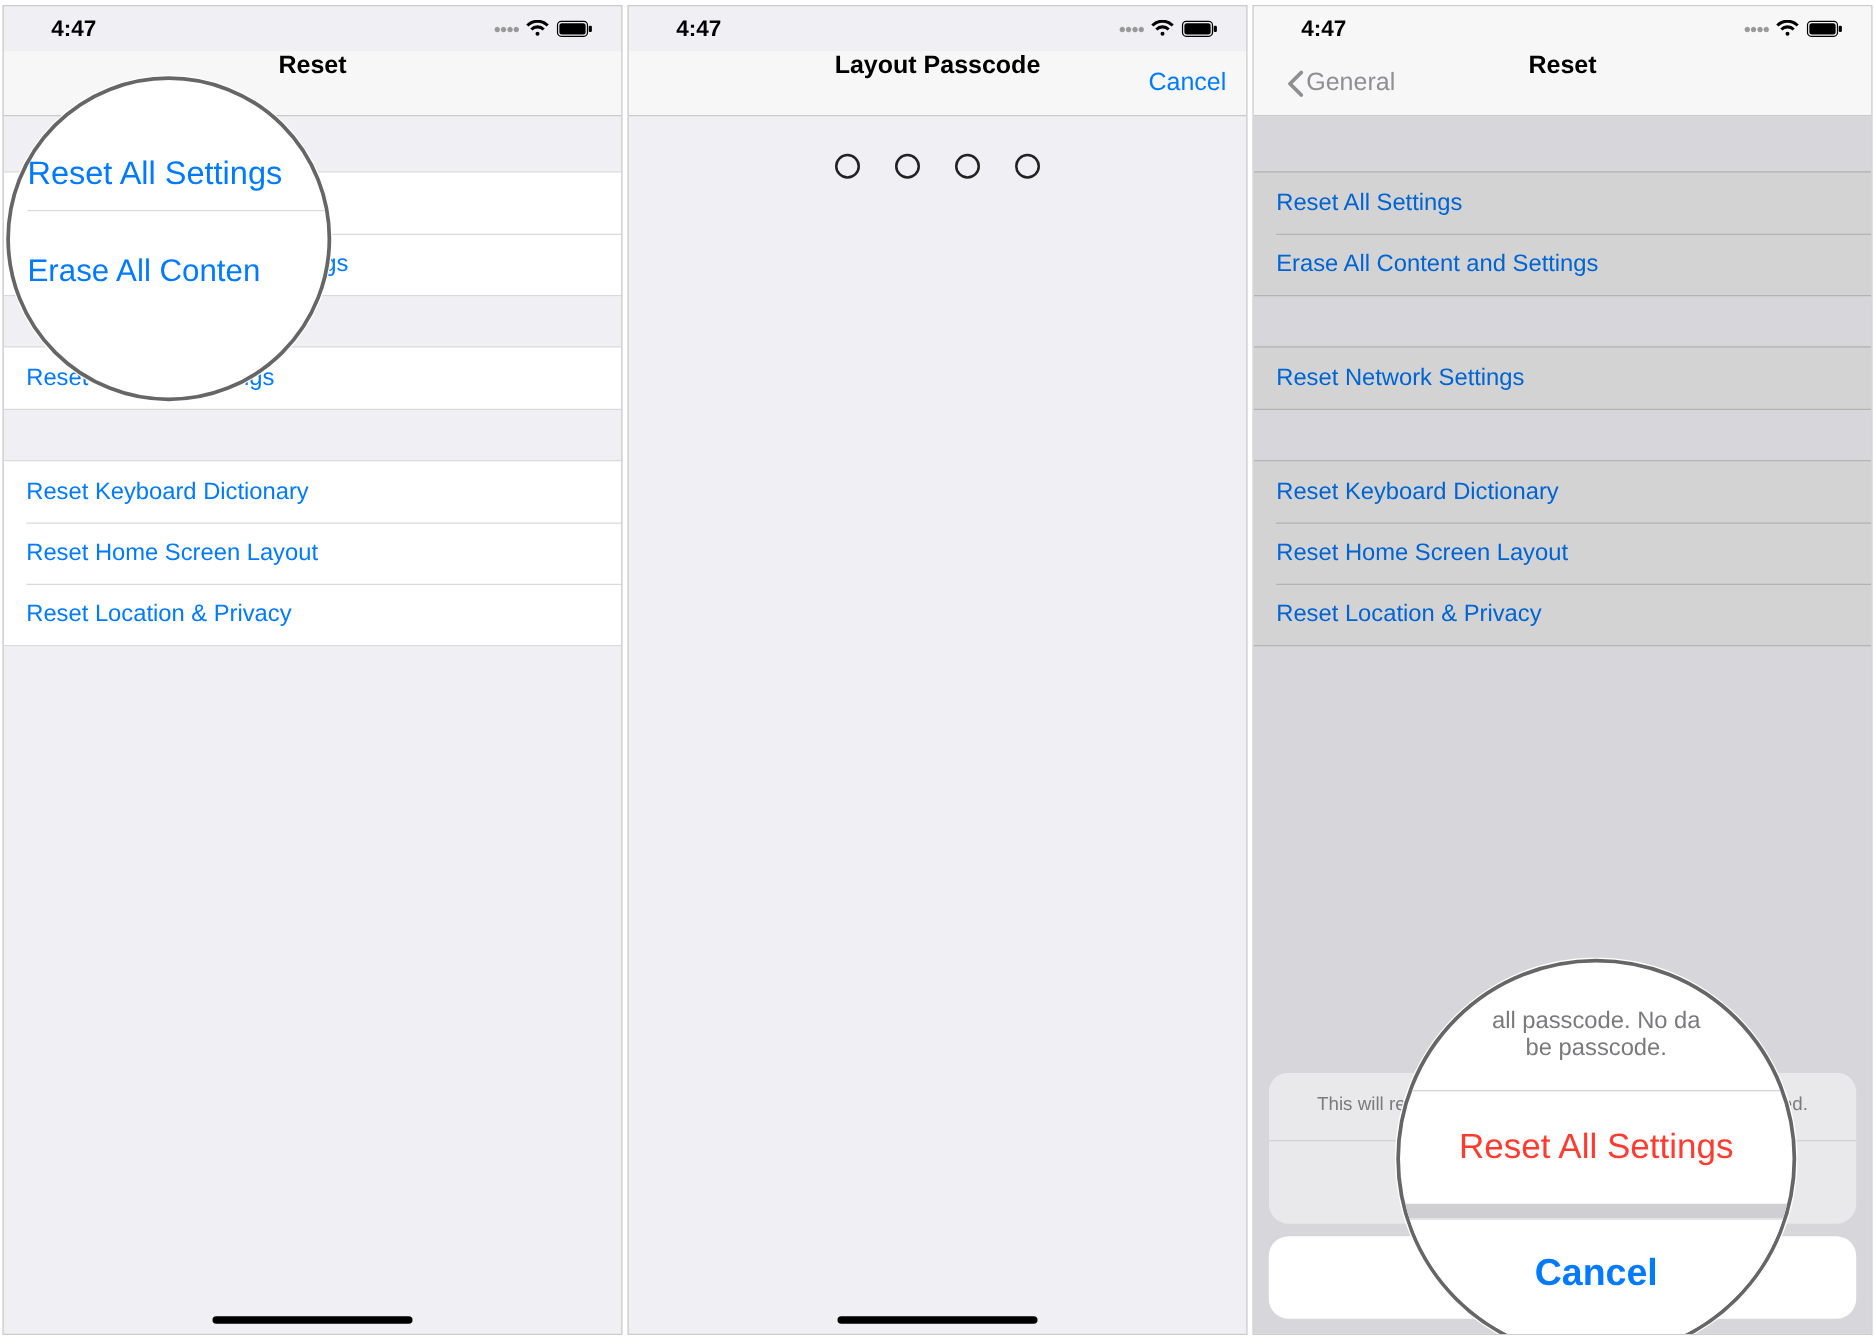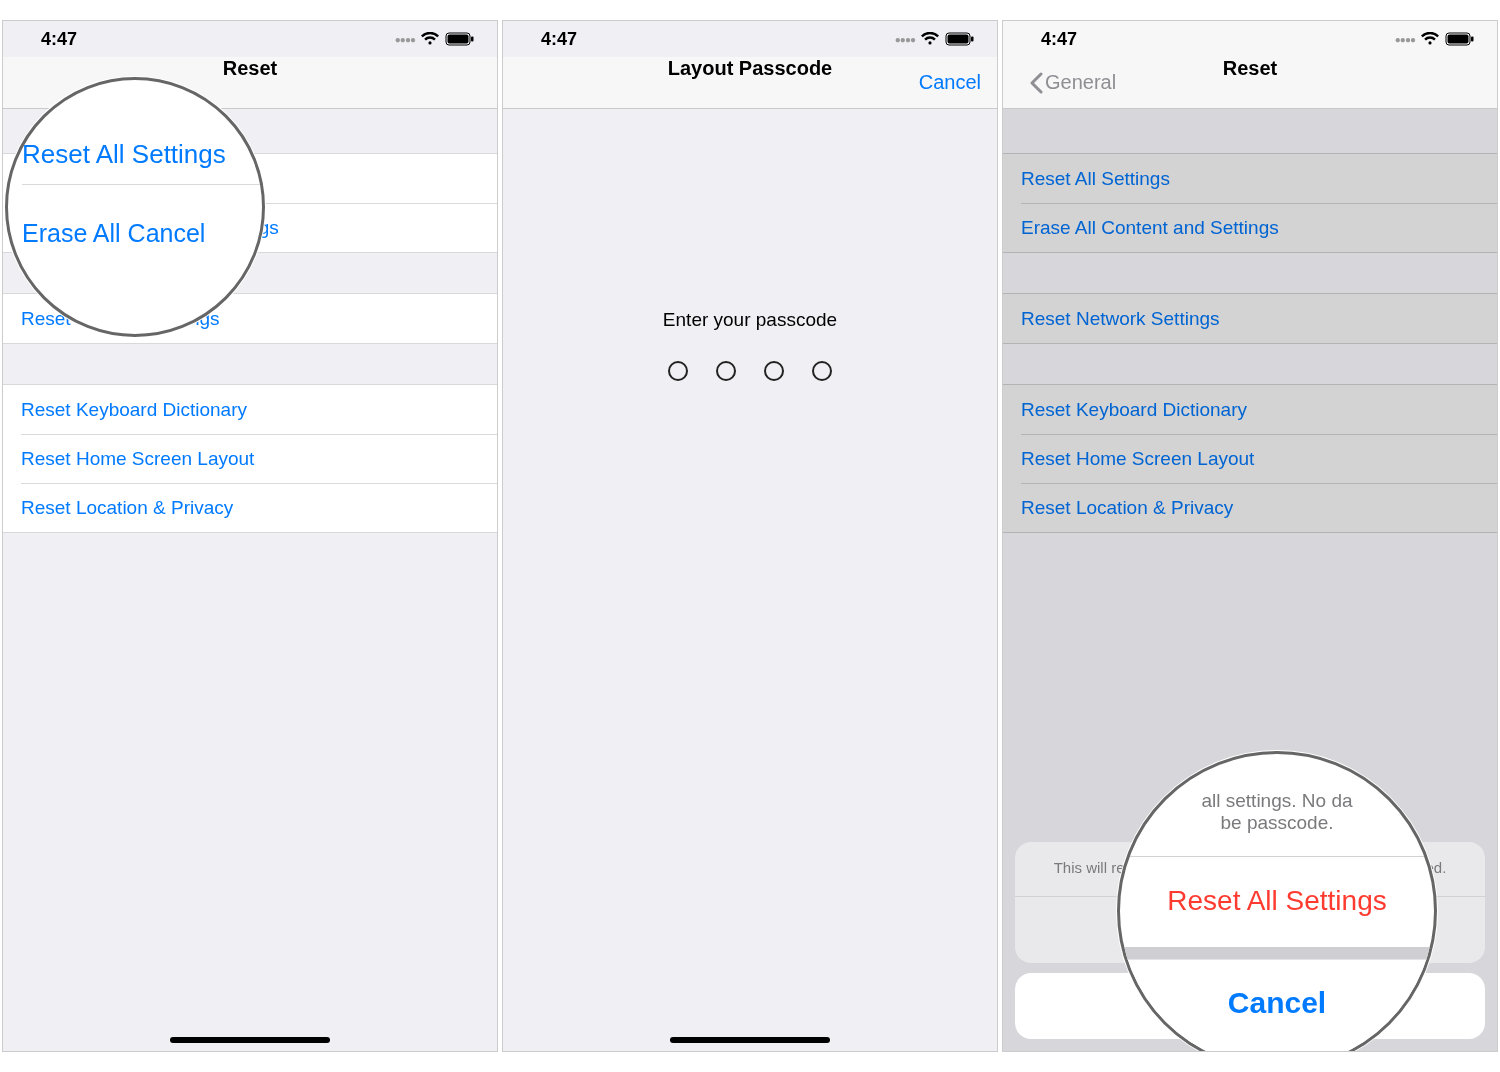--- a/index.html
+++ b/index.html
@@ -1,17 +1,17 @@
 <!DOCTYPE html>
 <html><head>
 <meta charset="utf-8">
 <style>
   * { margin:0; padding:0; box-sizing:border-box; font-family:-apple-system, "Helvetica Neue", Arial, sans-serif; -webkit-font-smoothing:antialiased; }
   body { background:#fff; width:1500px; height:1072px; display:flex; }
-  .pane { flex:1; border:1px solid #ccc; margin:20px 2px; position:relative; overflow:hidden; background:#efeff4; display:flex; flex-direction:column; }
+  .pane { flex:1; border:1px solid #ccc; margin:4px 2px; position:relative; overflow:hidden; background:#efeff4; display:flex; flex-direction:column; }
   
   .status-bar { height:36px; display:flex; align-items:center; justify-content:space-between; padding:0 22px 0 38px; font-size:18px; font-weight:600; color:#000; }
   .status-right { display:flex; align-items:center; gap:5px; }
   .dots { font-size:10px; letter-spacing:-1px; color:#999; }
   .wifi-icon svg, .battery-icon svg { display:block; }
   
   .nav-bar { height:52px; background:#f7f7f8; border-bottom:1px solid #c9c9cc; display:flex; align-items:flex-start; justify-content:center; position:relative; }
   .nav-title { font-size:20px; font-weight:600; color:#000; }
   .nav-left, .nav-right { position:absolute; top:0; height:100%; display:flex; align-items:center; font-size:20px; }
   .nav-left { left:26px; color:#8e8e93; }
@@ -105,21 +105,21 @@
       <div class="row">
           <span>Reset Location &amp; Privacy</span>
         </div>
     </div>
   </div>
   <div class="home-ind"></div>
   <div class="magnifier mag1">
     <div class="mag-inner">
       <div class="l1">Reset All Settings</div>
       <div class="sep"></div>
-      <div class="l1" style="font-size:25px; padding-top:34px;">Erase All Cancel</div>
+      <div class="l1" style="font-size:25px; padding-top:34px;">Erase All Conten</div>
     </div>
   </div>
 </div>
 
 <div class="pane">
   <div class="status-bar">
     <span>4:47</span>
     <div class="status-right">
       <span class="dots">●●●●</span>
       <span class="wifi-icon">
@@ -134,21 +134,20 @@
             <rect x="26" y="4.5" width="2.5" height="5" rx="1" fill="#000"></rect>
           </svg>
       </span>
     </div>
   </div>
   <div class="nav-bar">
     <span class="nav-title">Layout Passcode</span>
     <span class="nav-right">Cancel</span>
   </div>
   <div class="content">
-    <div class="pass-label">Enter your passcode</div>
     <div class="dots-row">
       <div class="pdot"></div>
       <div class="pdot"></div>
       <div class="pdot"></div>
       <div class="pdot"></div>
     </div>
   </div>
   <div class="home-ind"></div>
 </div>
 
@@ -216,20 +215,20 @@
       <div class="sheet-card">
         <div class="sheet-msg">This will reset all settings. No data or media will be deleted.</div>
         <div class="sheet-btn">Reset All Settings</div>
       </div>
       <div class="sheet-cancel">Cancel</div>
     </div>
   </div>
 
   <div class="magnifier mag2">
     <div class="m-msg">
-      <span>all settings. No da</span><br><span>be passcode.</span>
+      <span>all passcode. No da</span><br><span>be passcode.</span>
     </div>
     <div class="m-sep"></div>
     <div class="m-reset">Reset All Settings</div>
     <div class="m-gap"></div>
     <div class="m-cancel">Cancel</div>
   </div>
 </div>
 
 </body></html>

